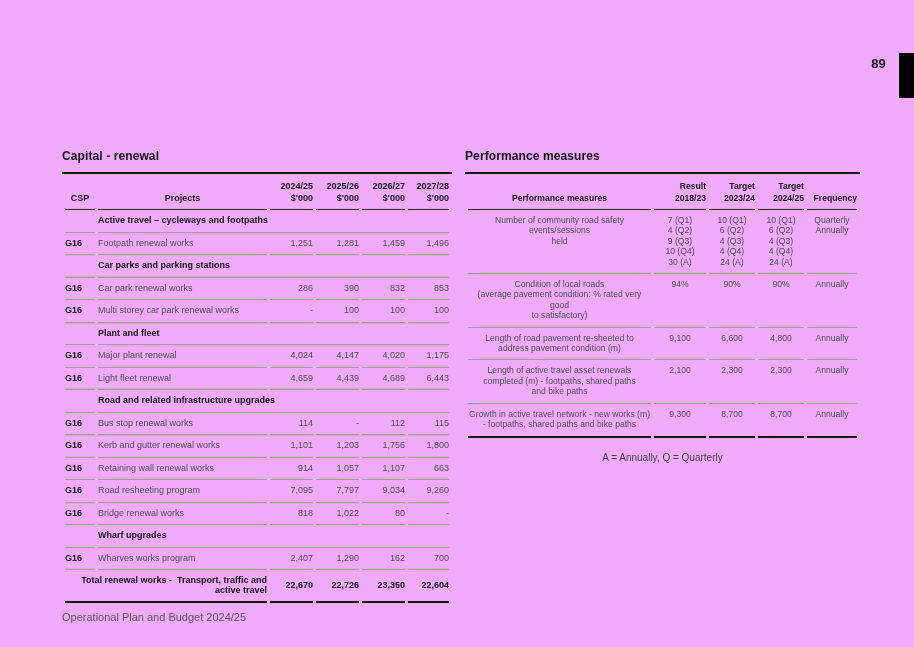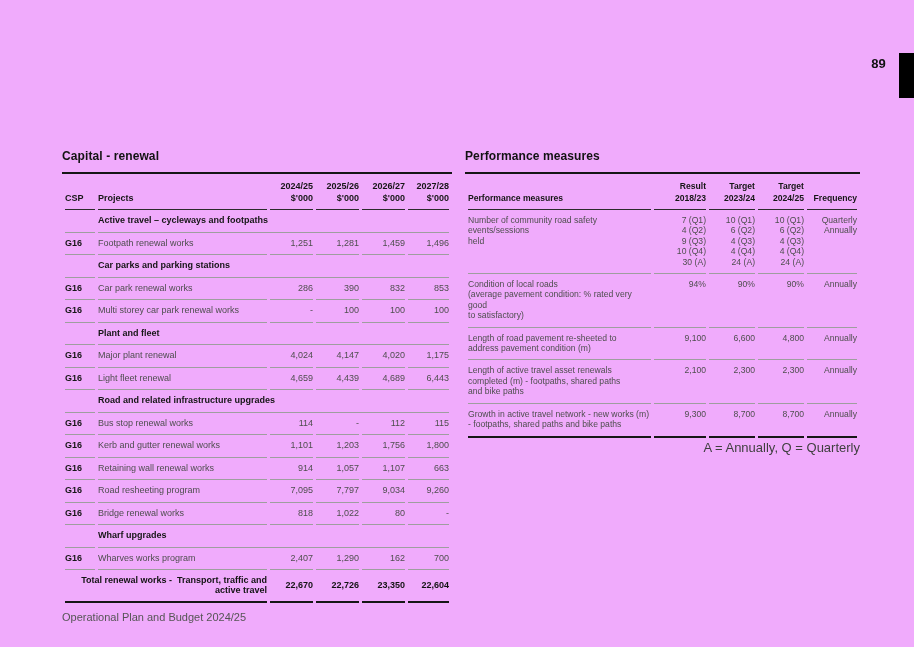--- a/index.html
+++ b/index.html
@@ -19,36 +19,36 @@
   .table-wrap { border-top:2px solid #161616; }
   table { border-collapse:separate; border-spacing:3px 0; width:100%; table-layout:fixed; }
   th, td { padding:0; margin:0; }
   th { font-weight:bold; }
 
   .panel-left  table { font-size:9px;   color:#4e4e4e; }
   .panel-right table { font-size:8.6px; color:#4e4e4e; }
 
   thead th {
     vertical-align:bottom; border-bottom:1px solid #2b2b2b; color:#161616;
-    padding:7px 0 5px 0; white-space:pre-line; line-height:11.5px; text-align:left;
+    padding:7px 0 5px 0; white-space:pre-line; line-height:11.5px; text-align:center;
   }
   th.num, td.num { text-align:right; }
 
   .panel-left tbody td { border-bottom:1px solid #9e9e9e; padding:6px 0; line-height:9.5px; vertical-align:middle; }
   .panel-left td.csp { font-weight:bold; color:#161616; }
   .panel-left td.sec { font-weight:bold; color:#161616; }
   .panel-left tr.total td { font-weight:bold; color:#131313; border-bottom:2px solid #161616;text-align:right; }
 
   .panel-right tbody td {
     border-bottom:1px solid #9e9e9e; padding:5px 0 6px 0;
-    vertical-align:top; line-height:10.4px; white-space:pre-line;
+    vertical-align:top; line-height:10.4px; white-space:pre-line;text-align:center;
   }
   .panel-right tr.last td { border-bottom:2px solid #161616;margin-top:23px; }
 
-  .footnote { text-align:right; font-size:13px; color:#3f3f3f; margin-top:2px; }
+  .footnote { text-align:center; font-size:10px; color:#3f3f3f; margin-top:14px; }
   .footer { position:absolute; left:62px; top:611px; font-size:11px; color:#555;text-align:right; }
 </style>
 </head>
 <body>
 
 <div class="page">
 
   <div class="page-number">89</div>
   <div class="corner-tab"></div>
 

